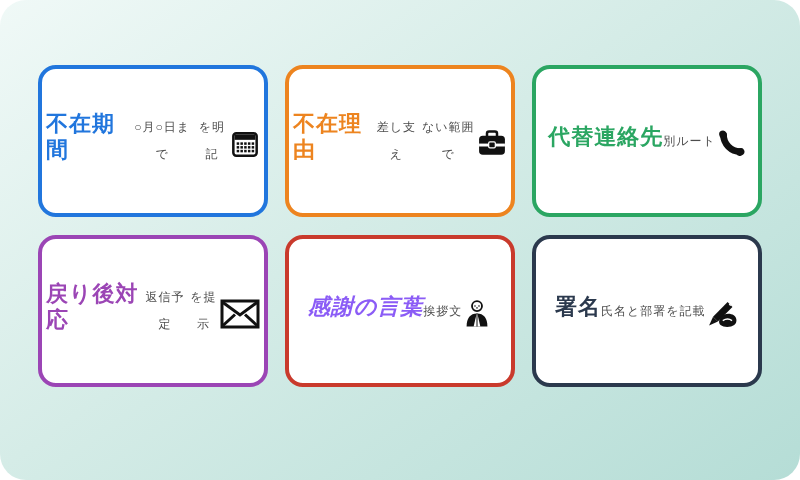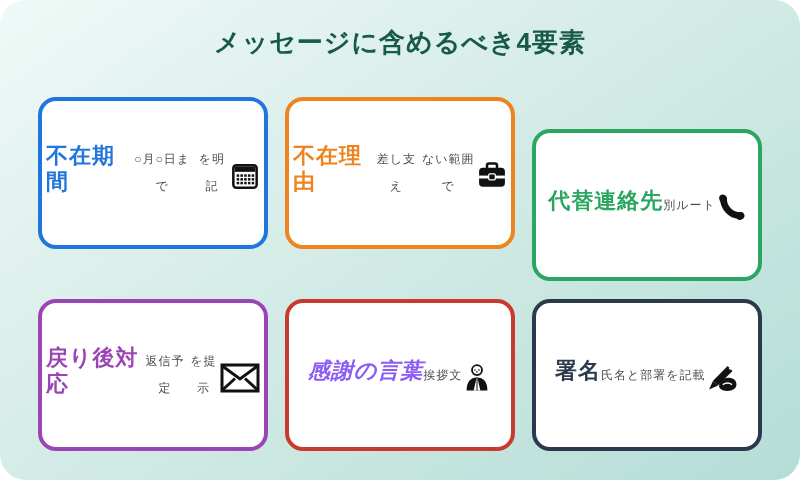--- a/index.html
+++ b/index.html
@@ -42,21 +42,20 @@
     line-height: 27px; text-align: center;
   }
   .card-icon { margin-top: 5px; height: 30px; display: flex; align-items: center; }
   .card-icon svg { display: block; height: 30px; width: auto; }
 </style>
 </head>
 <body>
 
 <div class="canvas">
 
-  <h1 class="page-title" style="color: rgb(23, 90, 70);">メッセージに含めるべき4要素</h1>
 
   <div class="cards">
 
     <div class="card" style="border-color: rgb(33, 118, 221);">
       <div class="card-title" style="color: rgb(33, 118, 221);">不在期間</div>
       <div class="card-line">○月○日まで</div>
       <div class="card-line">を明記</div>
       <div class="card-icon">
         <svg viewBox="0 0 36 36" xmlns="http://www.w3.org/2000/svg">
           <rect x="4" y="5" width="28" height="27" rx="3.5" fill="#fff" stroke="#111" stroke-width="3"></rect>
@@ -89,21 +88,21 @@
       <div class="card-icon">
         <svg viewBox="0 0 36 36" xmlns="http://www.w3.org/2000/svg">
           <rect x="12" y="3" width="12" height="8" rx="2.5" fill="none" stroke="#111" stroke-width="3"></rect>
           <rect x="2.5" y="8" width="31" height="23" rx="4.5" fill="#111"></rect>
           <rect x="2.5" y="17.5" width="31" height="3.5" fill="#fff"></rect>
           <rect x="14" y="15.5" width="8" height="7" rx="1.5" fill="#111" stroke="#fff" stroke-width="1.5"></rect>
         </svg>
       </div>
     </div>
 
-    <div class="card" style="border-color: rgb(43, 166, 98); margin-top: 32px;">
+    <div class="card" style="border-color: rgb(43, 166, 98);">
       <div class="card-title" style="color: rgb(43, 166, 98);">代替連絡先</div>
       <div class="card-line">別ルート</div>
       <div class="card-icon">
         <svg viewBox="0 0 36 36" xmlns="http://www.w3.org/2000/svg">
           <path d="M9 7 C9 18 18 27 29 27" fill="none" stroke="#111" stroke-width="8" stroke-linecap="round"></path>
           <ellipse cx="8.5" cy="7" rx="4.5" ry="5.2" fill="#111" transform="rotate(-22 8.5 7)"></ellipse>
           <ellipse cx="29" cy="27.5" rx="5.2" ry="4.5" fill="#111" transform="rotate(-22 29 27.5)"></ellipse>
         </svg>
       </div>
     </div>

